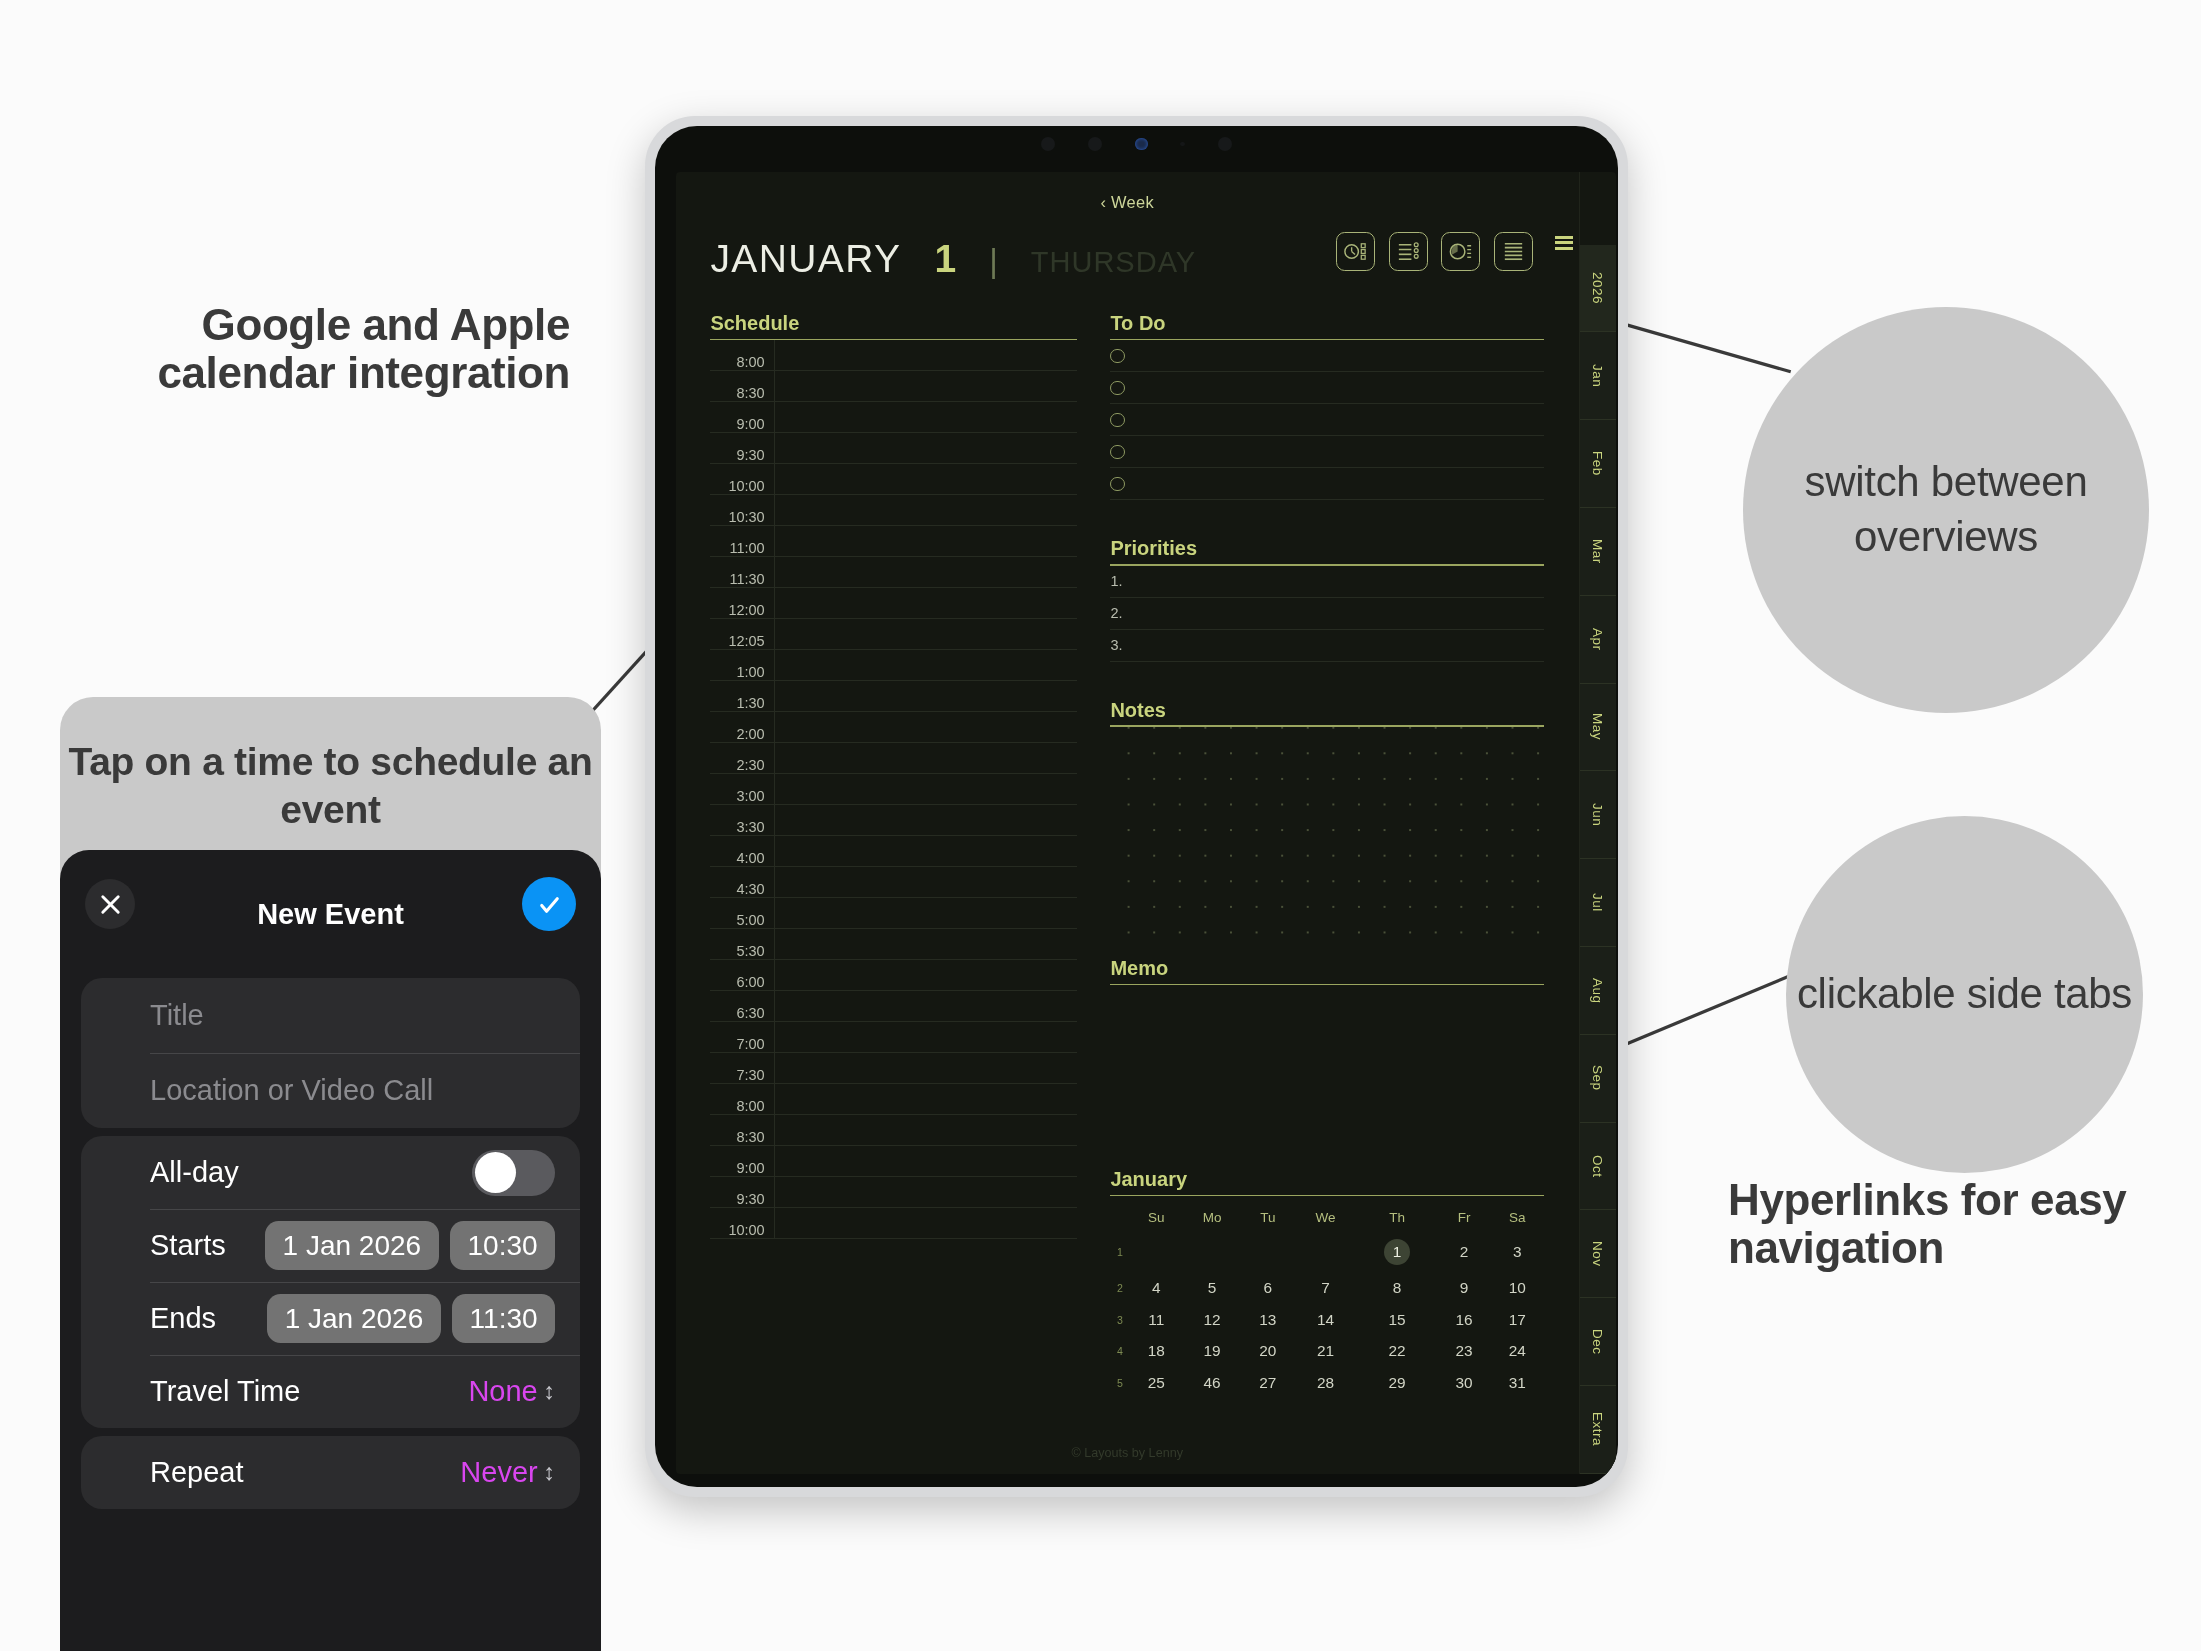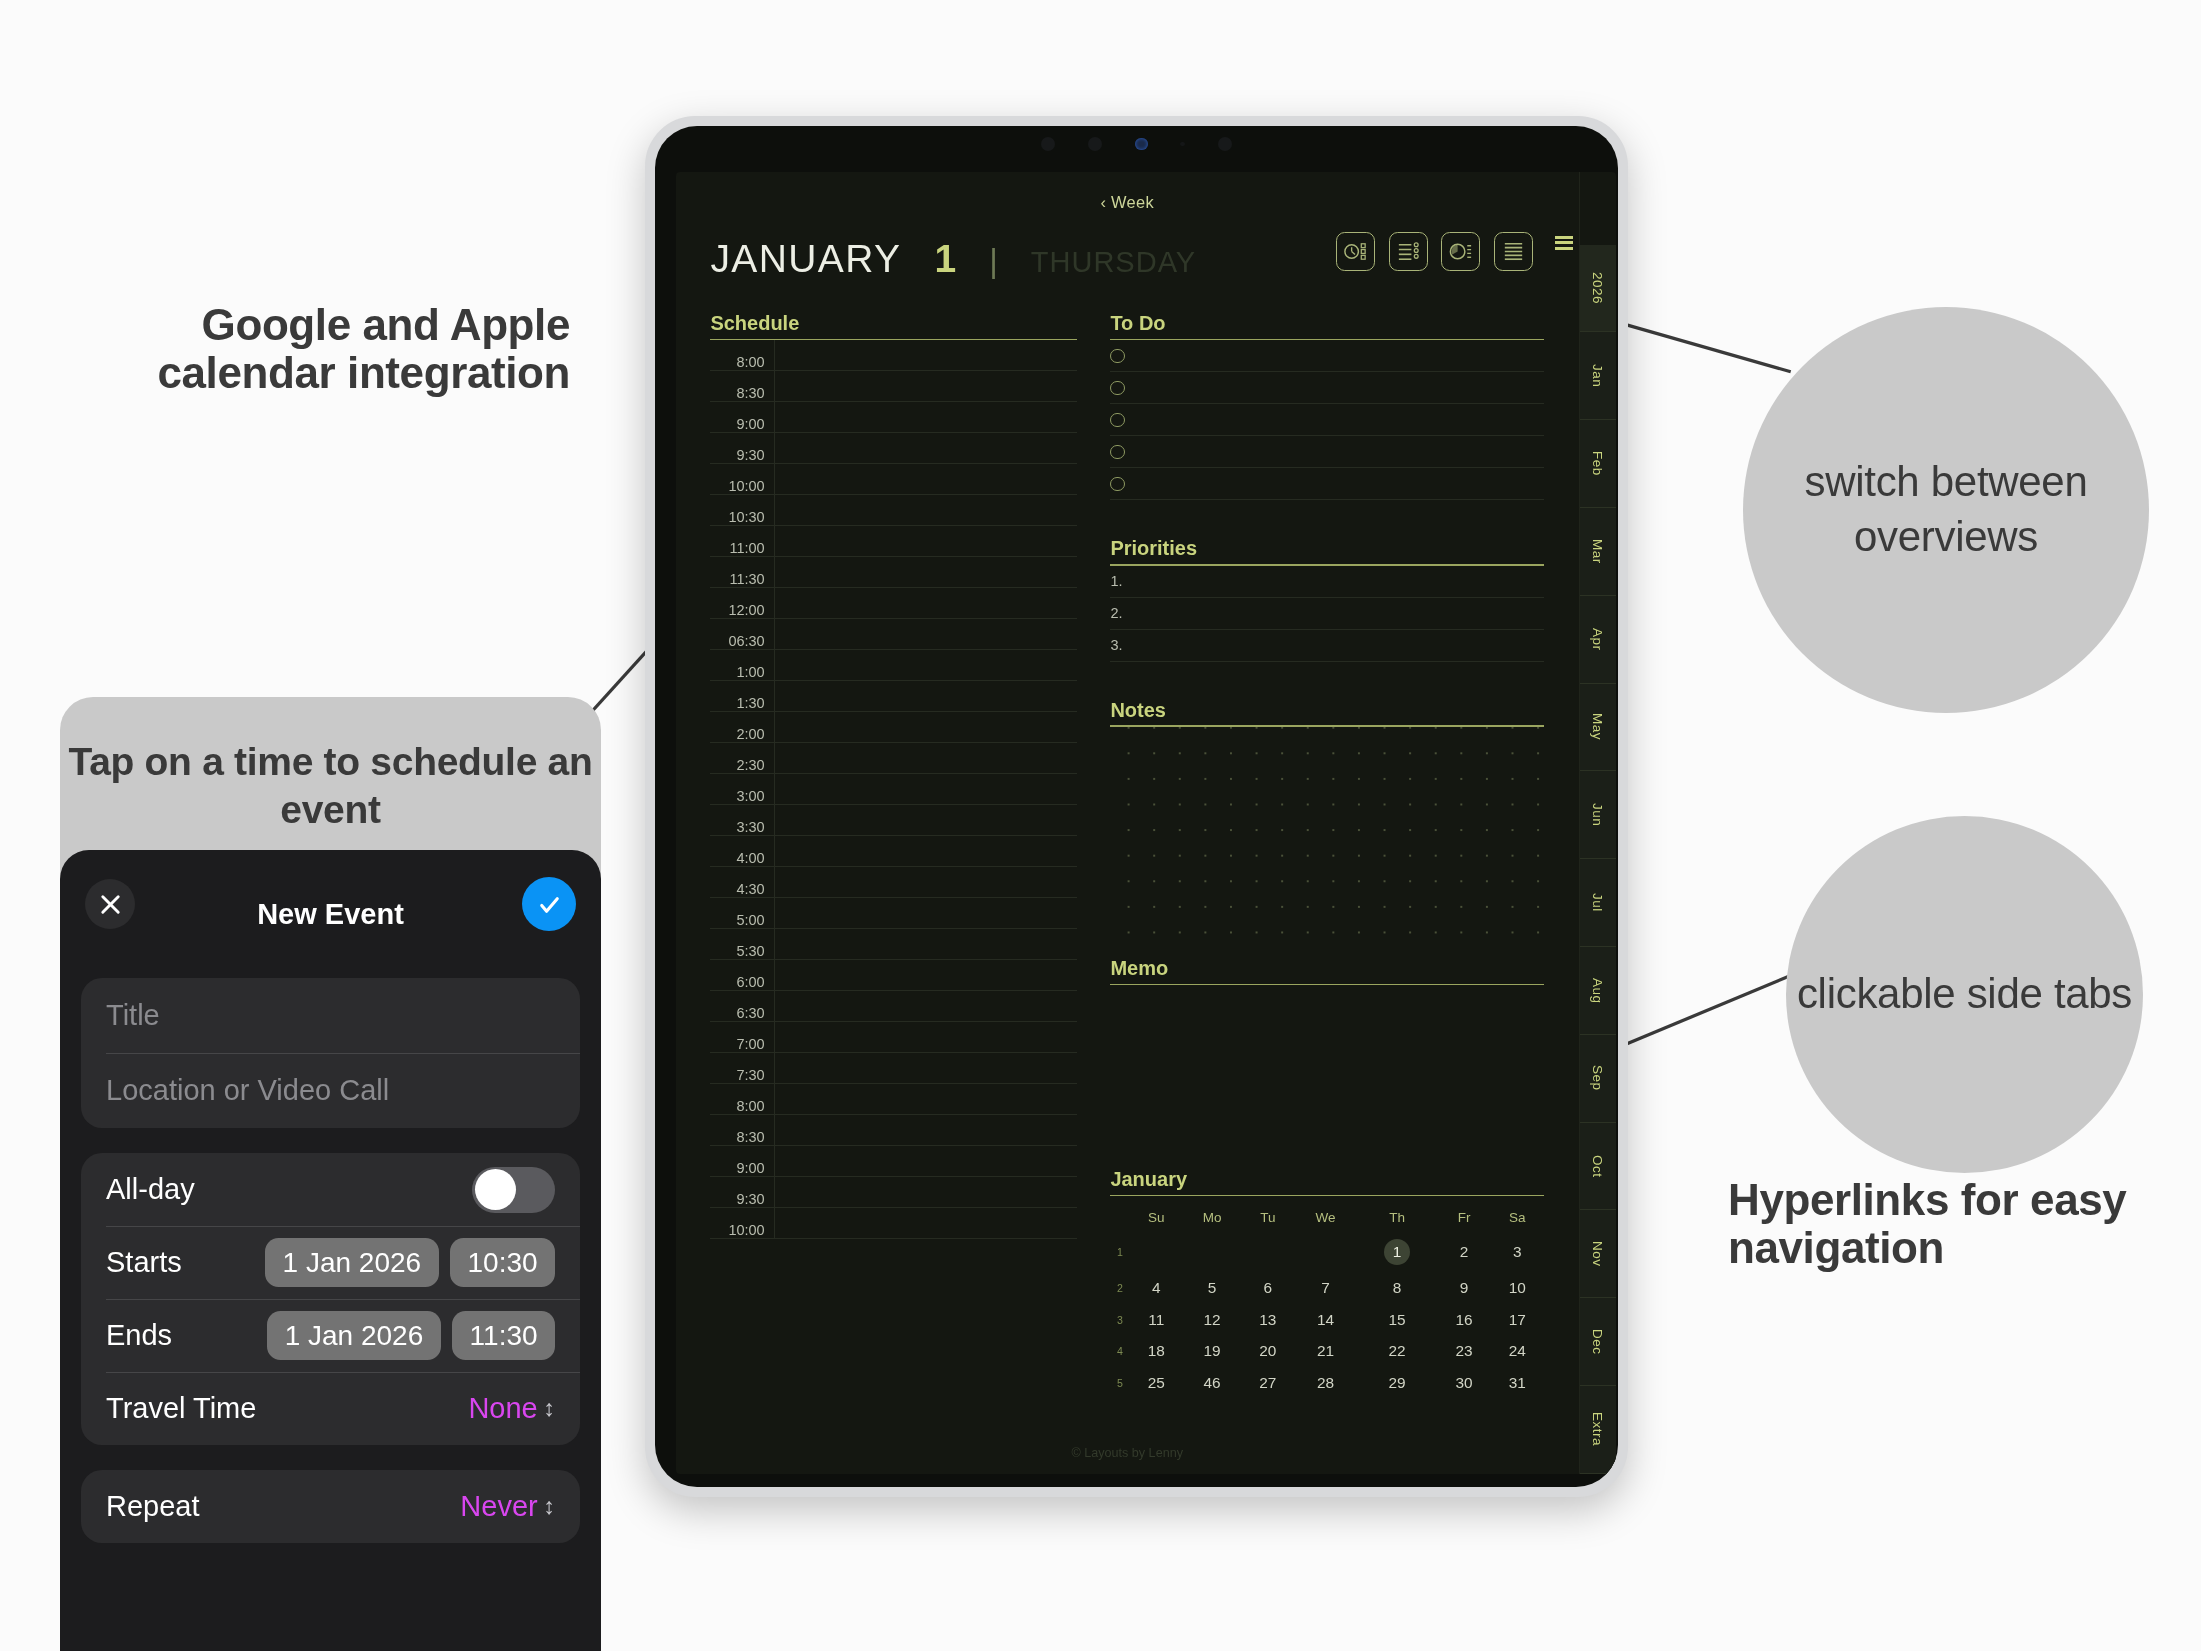--- a/index.html
+++ b/index.html
@@ -93,24 +93,25 @@
     cursor: pointer;
   }
   #ne-done {
     position: absolute; right: 25px; top: 27px;
     width: 54px; height: 54px; border-radius: 50%;
     background: #0a93f5;
     display: flex; align-items: center; justify-content: center;
     cursor: pointer;
   }
   .ne-card {
-    margin: 0 21px 25px 21px;
+    margin: 0 21px 8px 21px;
     background: #2c2c2e;
     border-radius: 21px;
     overflow: hidden;
+    padding-left: 44px;
   }
   .ne-row {
     display: flex; align-items: center;
     padding: 0 25px;
     height: 73px;
     position: relative;
   }
   .ne-row + .ne-row::before {
     content: "";
     position: absolute; left: 25px; right: 0; top: 0;
@@ -509,21 +510,21 @@
                 </div>
                 <div class="sch-row">
                   <div class="sch-time">11:30</div>
                   <div class="sch-line"></div>
                 </div>
                 <div class="sch-row">
                   <div class="sch-time">12:00</div>
                   <div class="sch-line"></div>
                 </div>
                 <div class="sch-row">
-                  <div class="sch-time">06:30</div>
+                  <div class="sch-time">12:05</div>
                   <div class="sch-line"></div>
                 </div>
                 <div class="sch-row">
                   <div class="sch-time">1:00</div>
                   <div class="sch-line"></div>
                 </div>
                 <div class="sch-row">
                   <div class="sch-time">1:30</div>
                   <div class="sch-line"></div>
                 </div>

